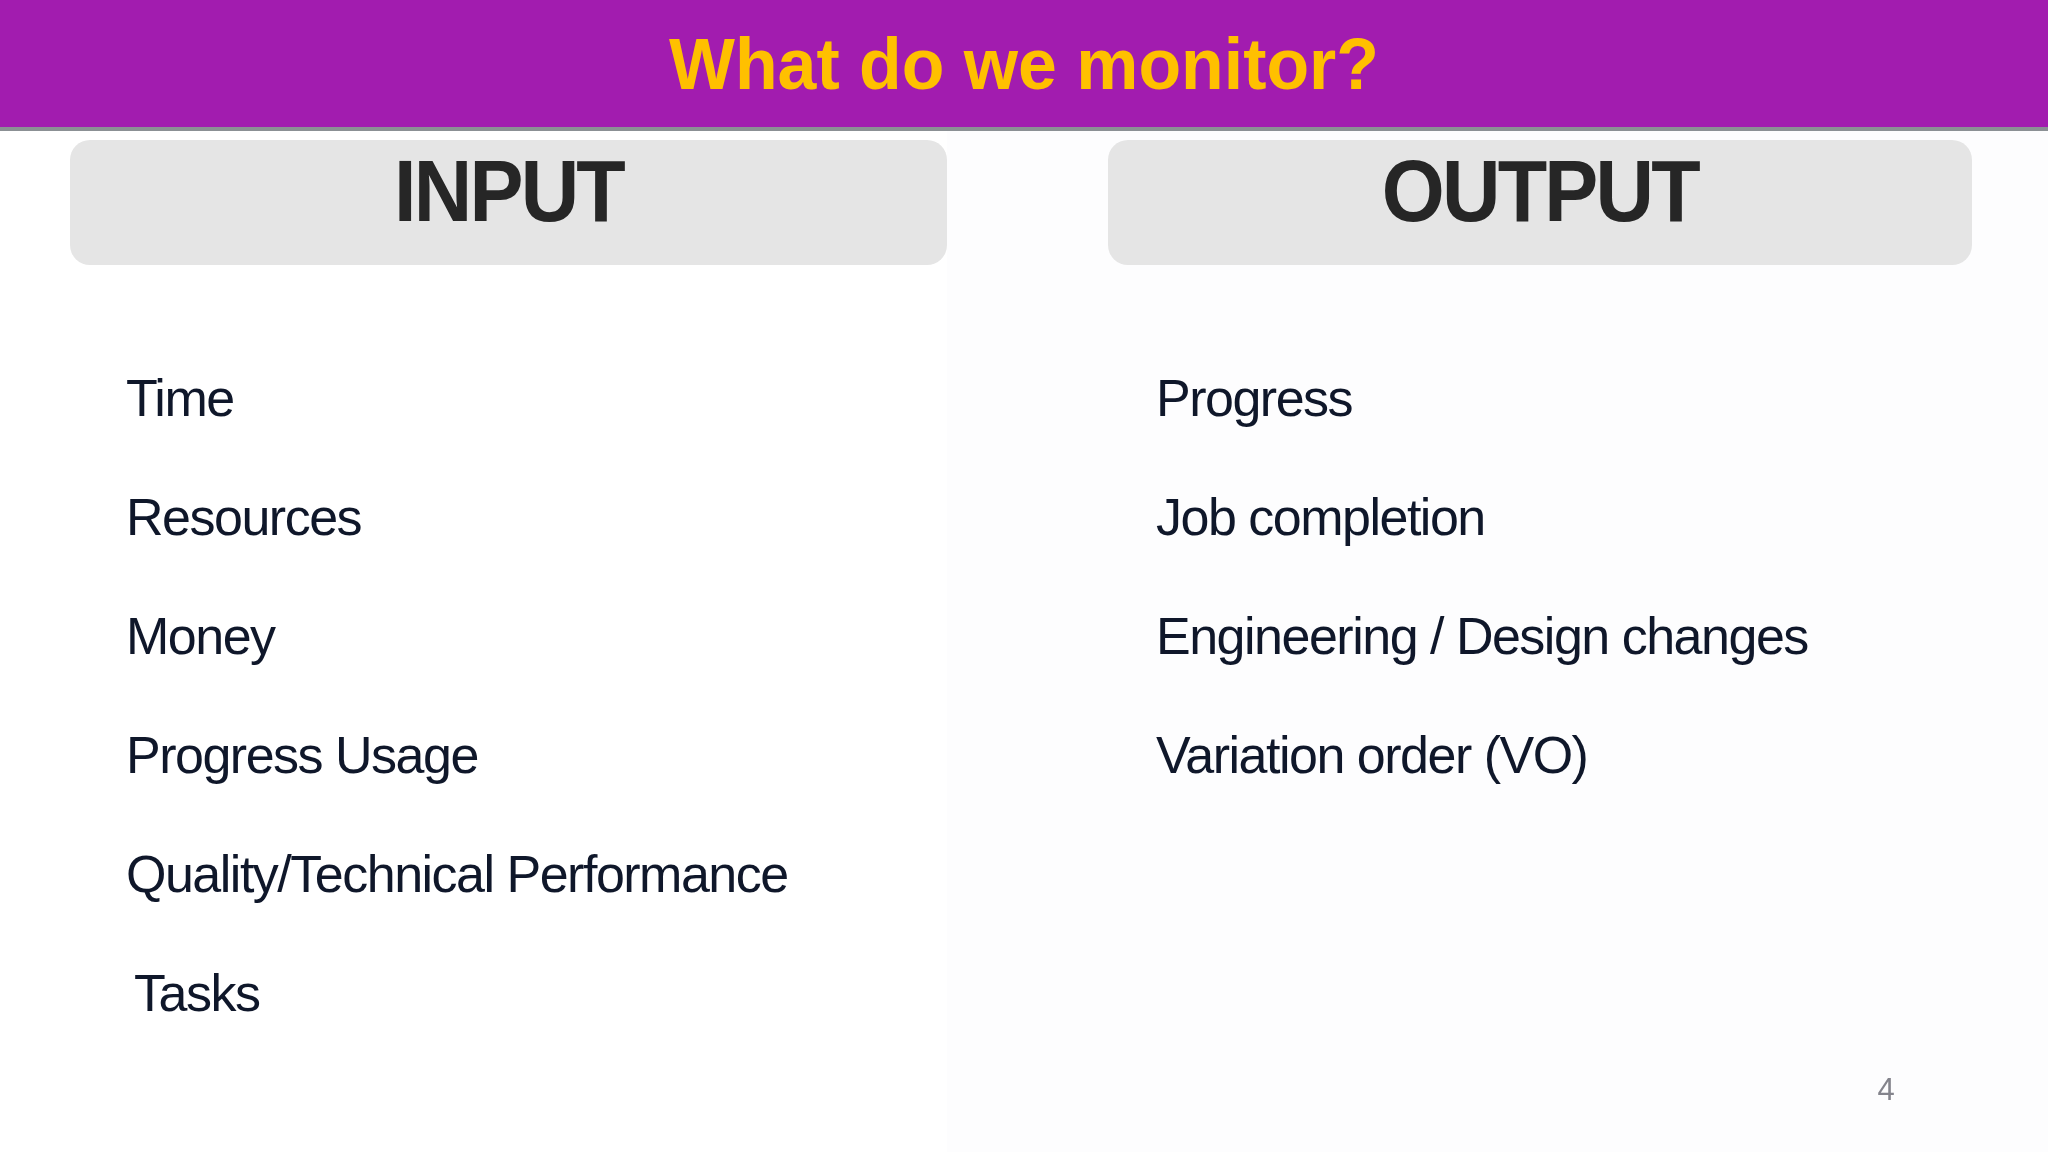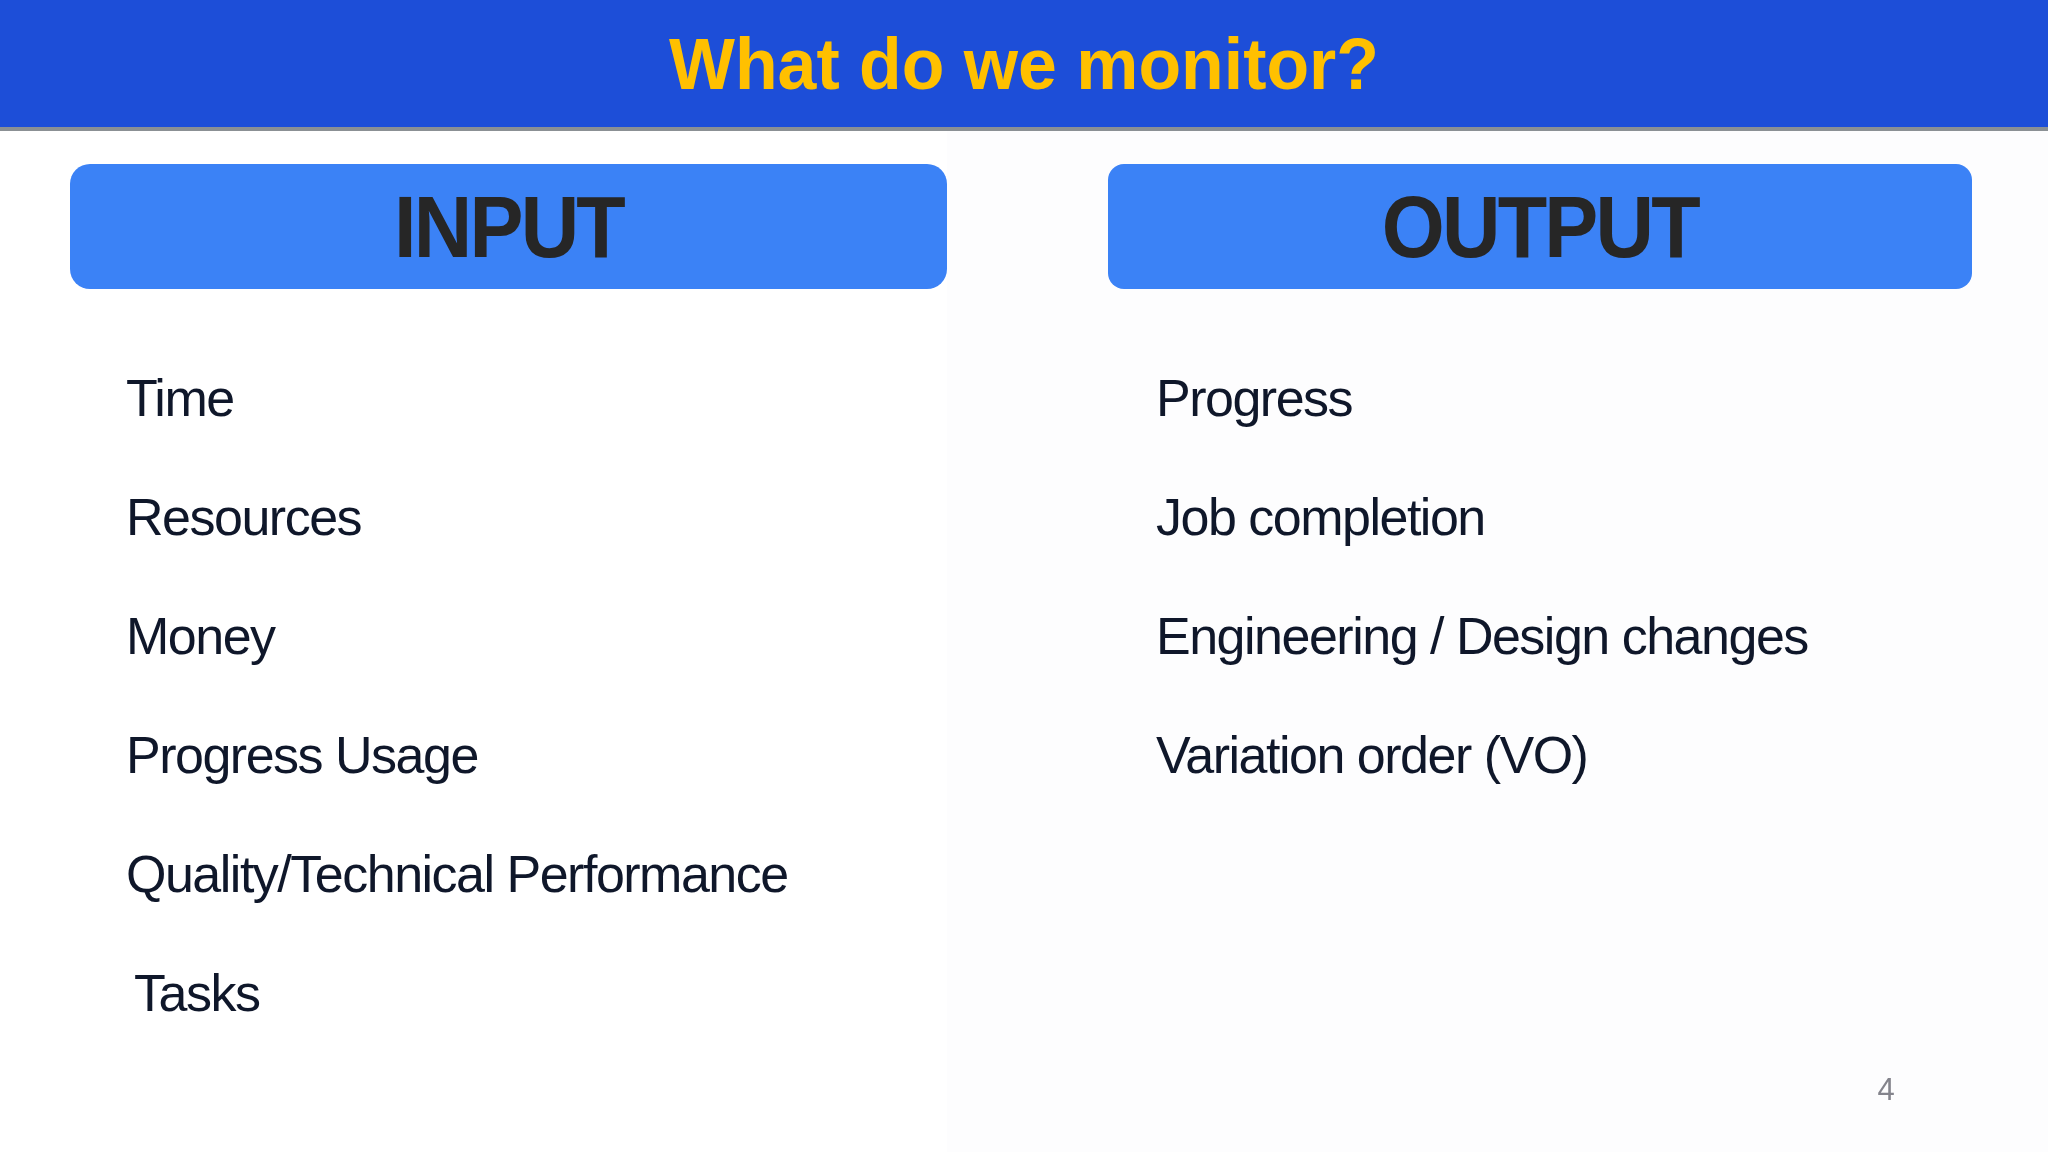--- a/index.html
+++ b/index.html
@@ -25,46 +25,45 @@
     width: 1101px;
     height: 1021px;
     background: #fdfdfe;
   }
   .banner {
     position: absolute;
     left: 0;
     top: 0;
     width: 2048px;
     height: 127px;
-    background: #1d4ed8;
+    background: #a21caf;
     border-bottom: 4px solid #8b9094;
     display: flex;
     align-items: center;
     justify-content: center;
   }
   .banner .title {
     color: #FFC000;
     font-size: 72px;
     font-weight: 700;
     letter-spacing: 0px;
     transform: scaleX(0.97);
   }
   .header-box {
     position: absolute;
     top: 140px;
     height: 125px;
-    background: #3b82f6;
+    background: #e5e5e5;
     border-radius: 20px;
     display: flex;
-    align-items: center;
+    align-items: flex-start;
     justify-content: center;
-    margin-top: 24px;
   }
   .header-box.input  { left: 70px;   width: 877px; }
-  .header-box.output { left: 1108px; width: 864px; border-radius: 16px; }
+  .header-box.output { left: 1108px; width: 864px; }
   .header-box .header-label {
     color: #262626;
     font-size: 88px;
     font-weight: 700;
     letter-spacing: -3px;
     transform: scaleX(0.92);
   }
   .item-list {
     position: absolute;
     top: 338px;

